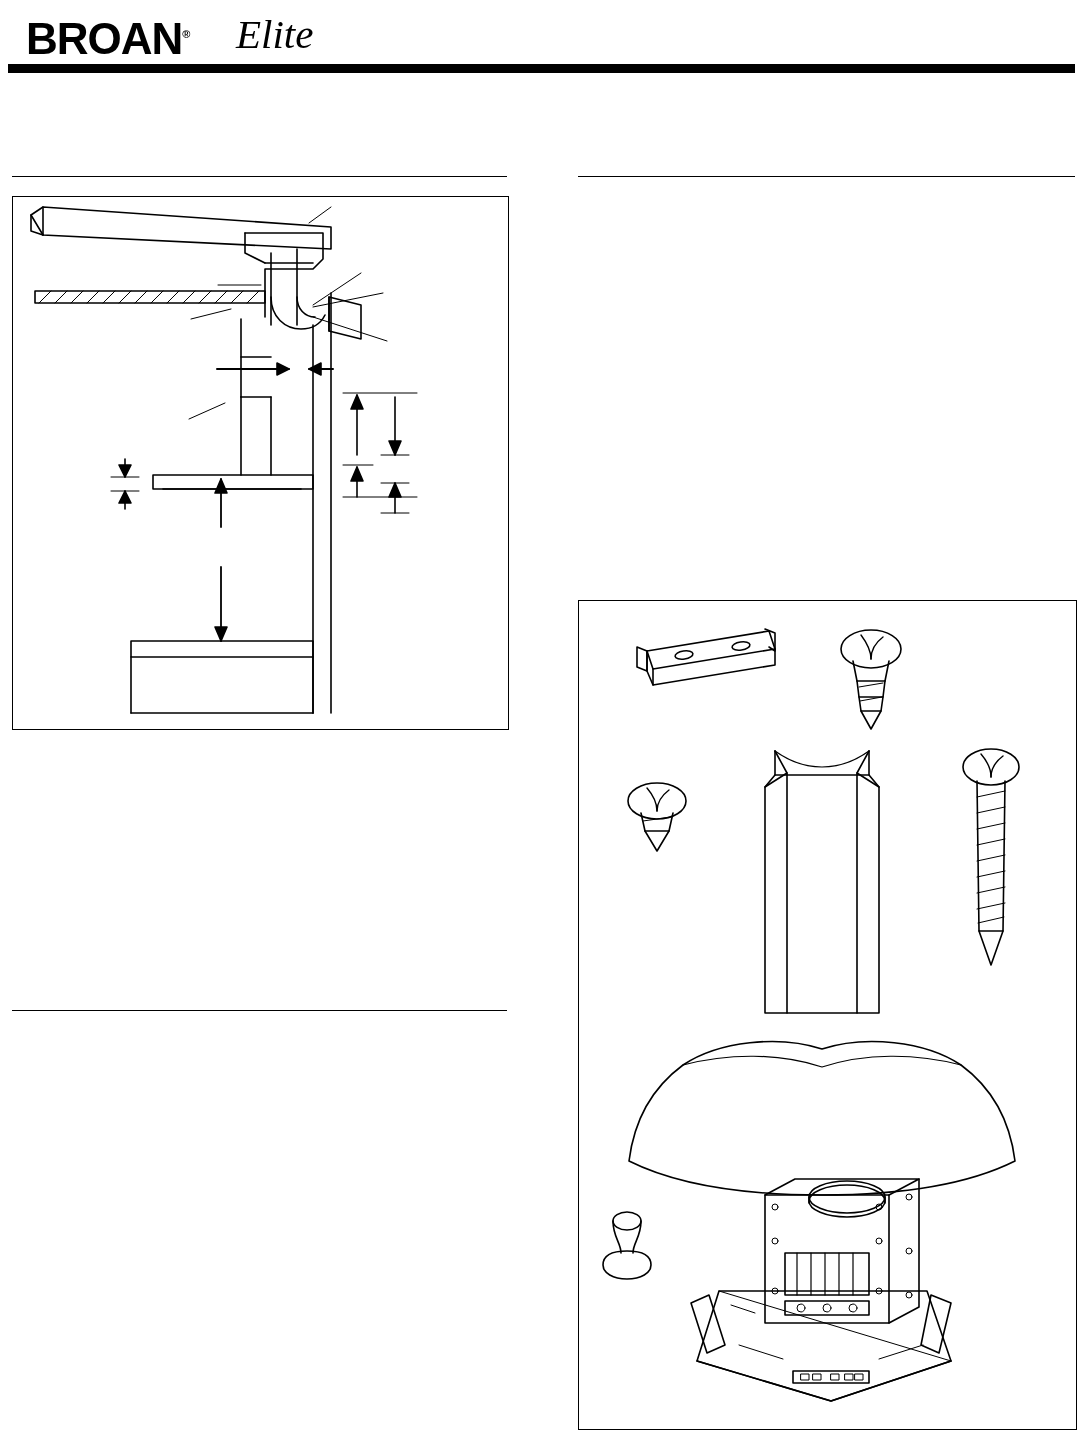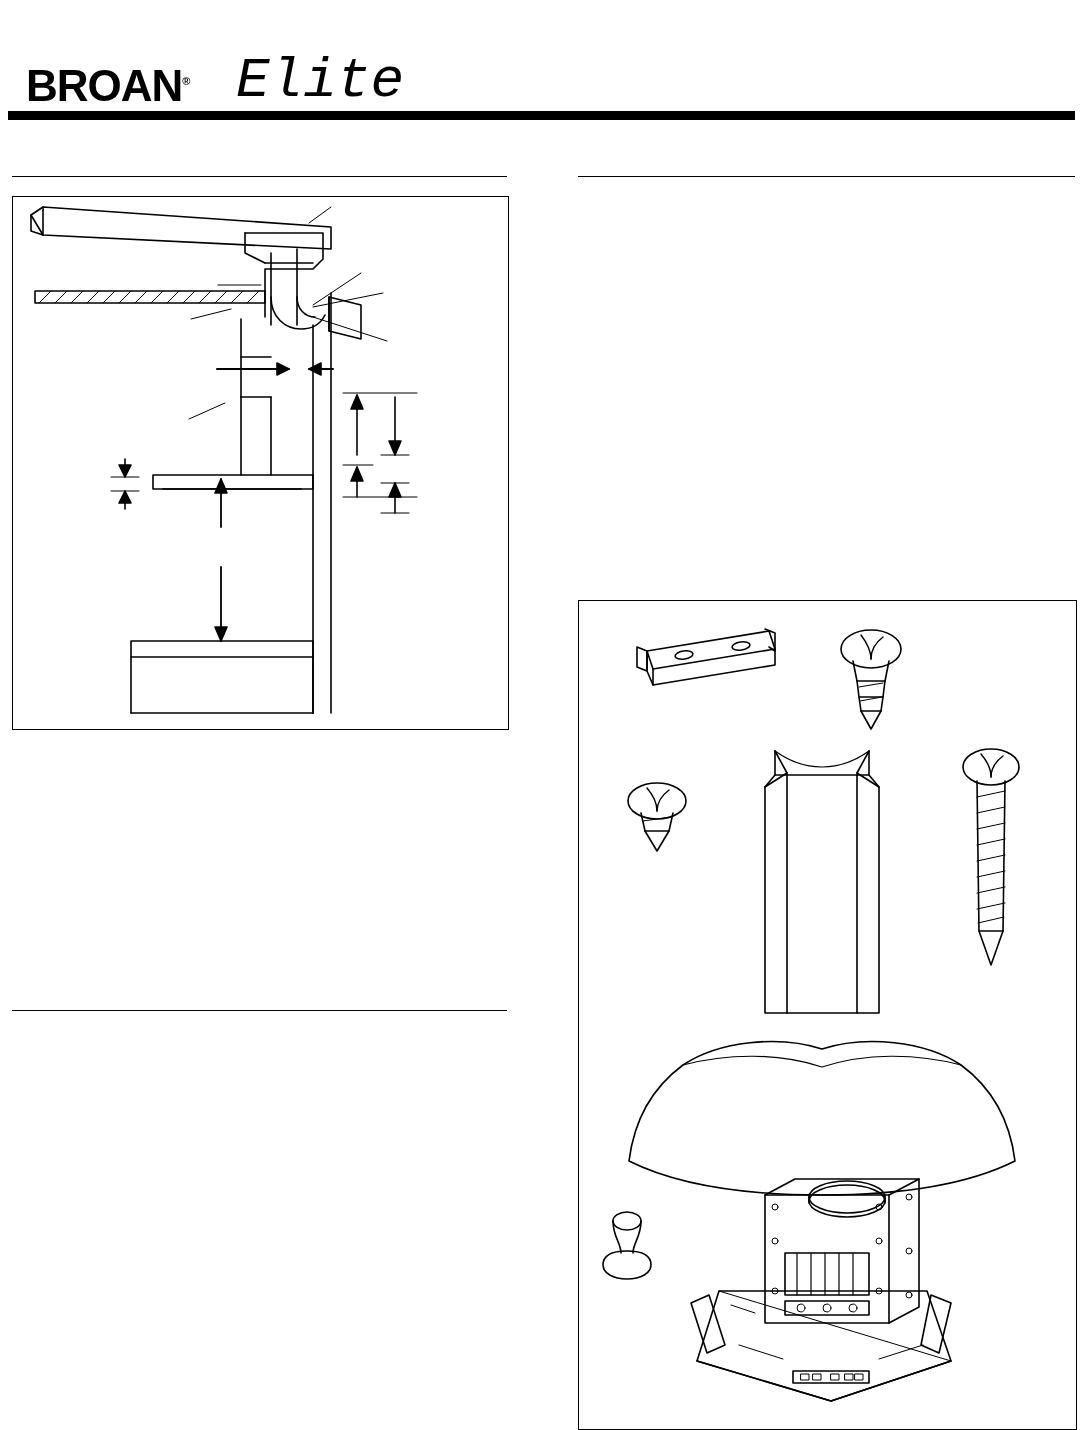--- a/index.html
+++ b/index.html
@@ -16,21 +16,20 @@
     overflow: hidden;
   }
 
   
   .brand-bar {
     position: absolute;
     left: 0;
     top: 0;
     width: 1083px;
     height: 78px;
-    margin-top: 47px;
   }
   .brand-logo {
     position: absolute;
     left: 26px;
     top: 10px;
     font-family: "Liberation Sans", sans-serif;
     font-weight: bold;
     font-size: 44px;
     letter-spacing: -1px;
     line-height: 48px;
@@ -38,23 +37,23 @@
   }
   .brand-logo .reg {
     font-size: 11px;
     vertical-align: super;
     font-weight: bold;
   }
   .brand-elite {
     position: absolute;
     left: 236px;
     top: 6px;
-    font-family: Liberation Mono, monospace;
+    font-family: Liberation Serif, serif;
     font-style: italic;
-    font-size: 56px;
+    font-size: 41px;
     line-height: 56px;
     color: #000;
   }
   .brand-rule {
     position: absolute;
     left: 8px;
     top: 64px;
     width: 1067px;
     height: 9px;
     background: #000;

